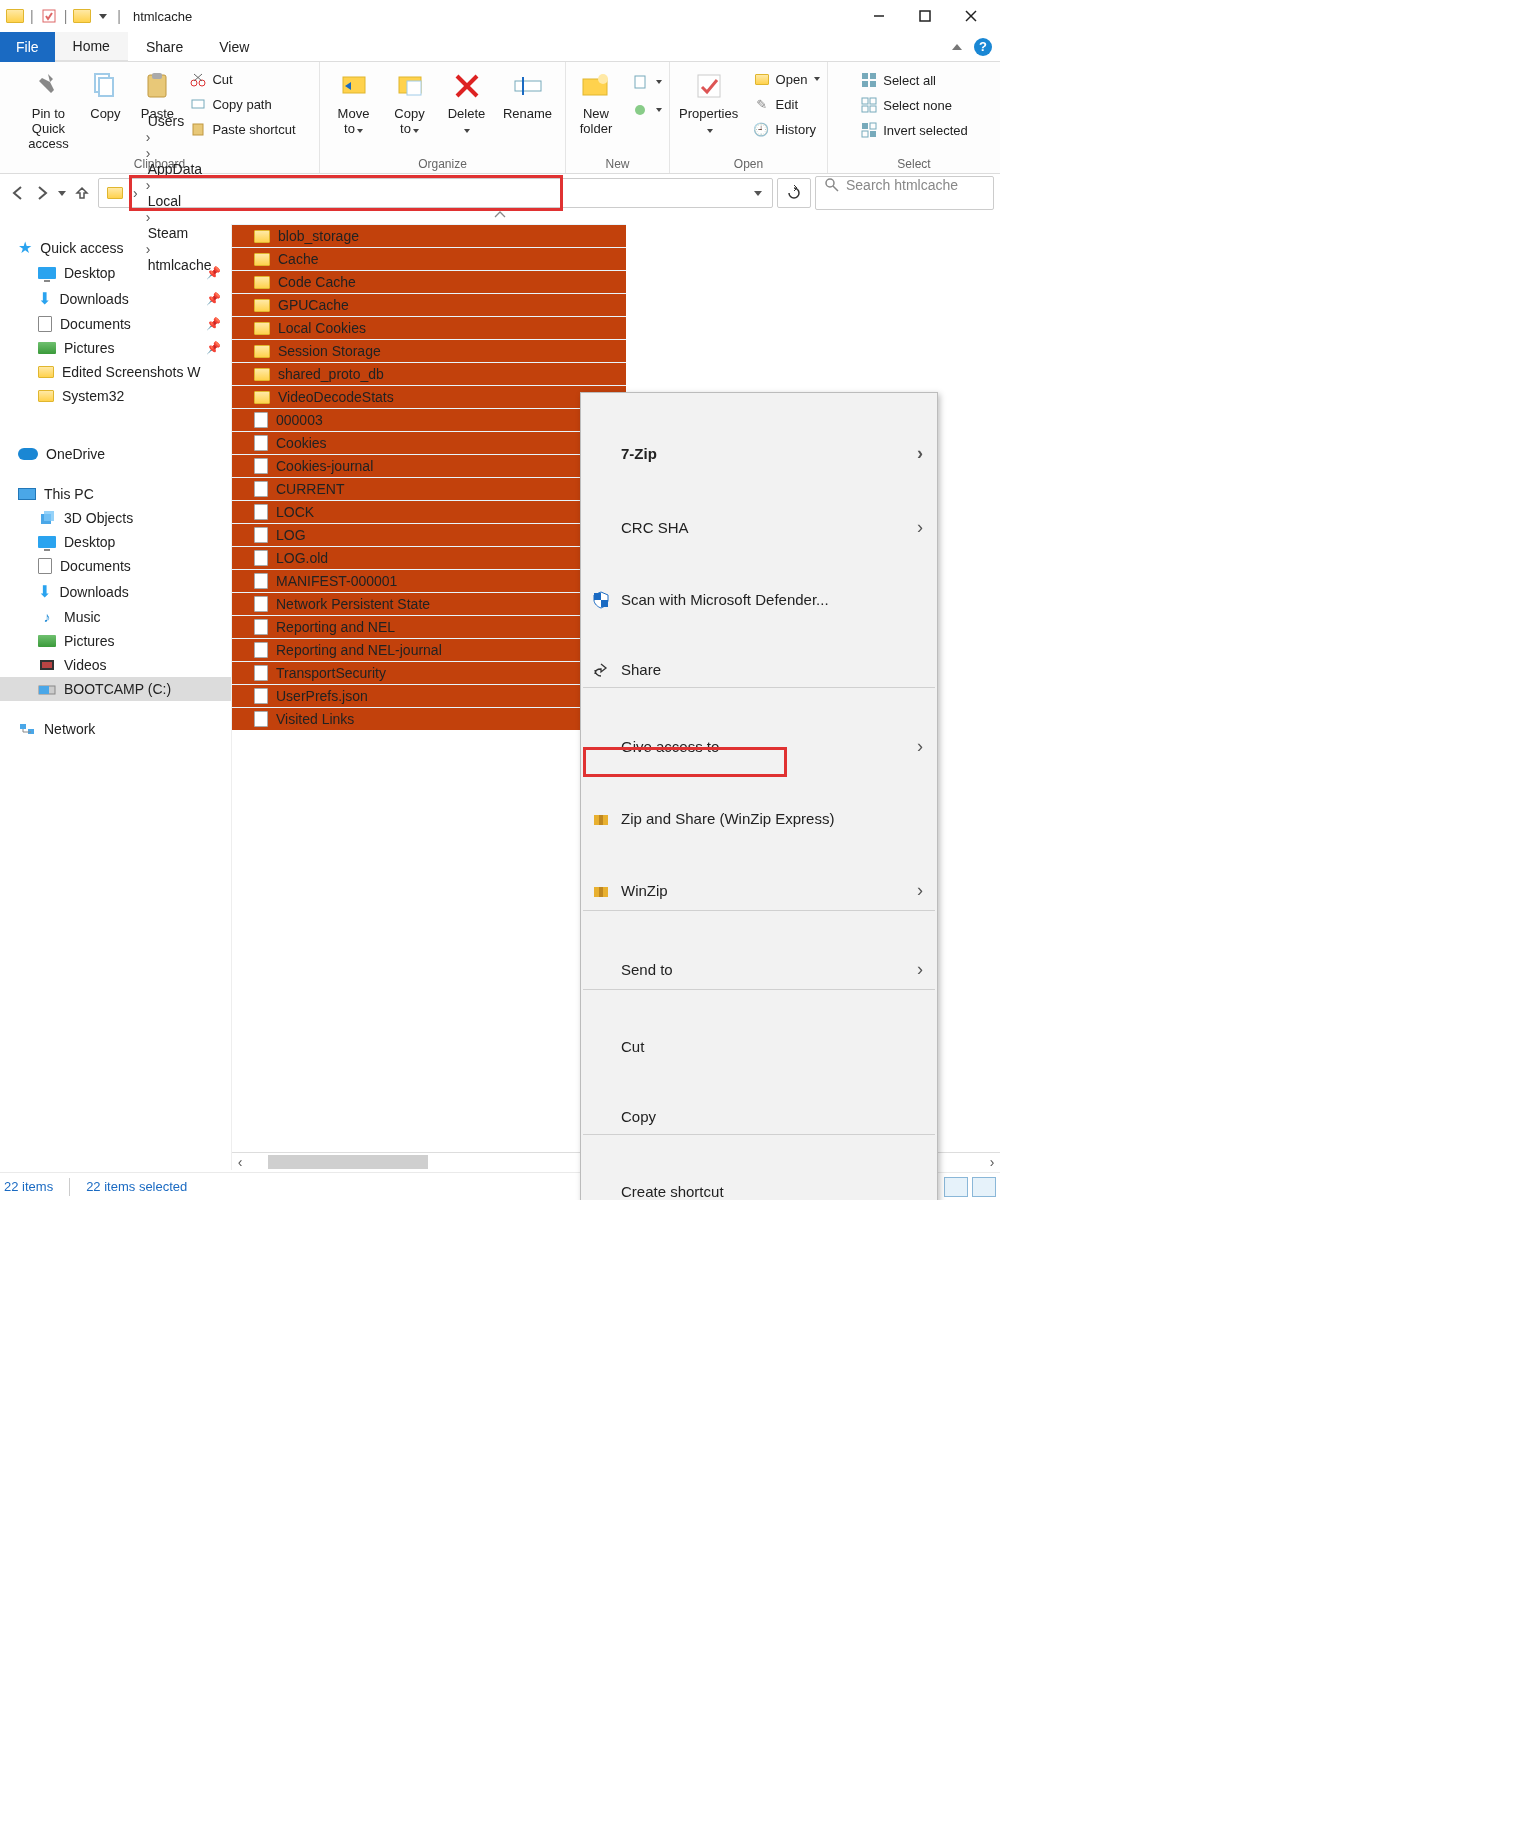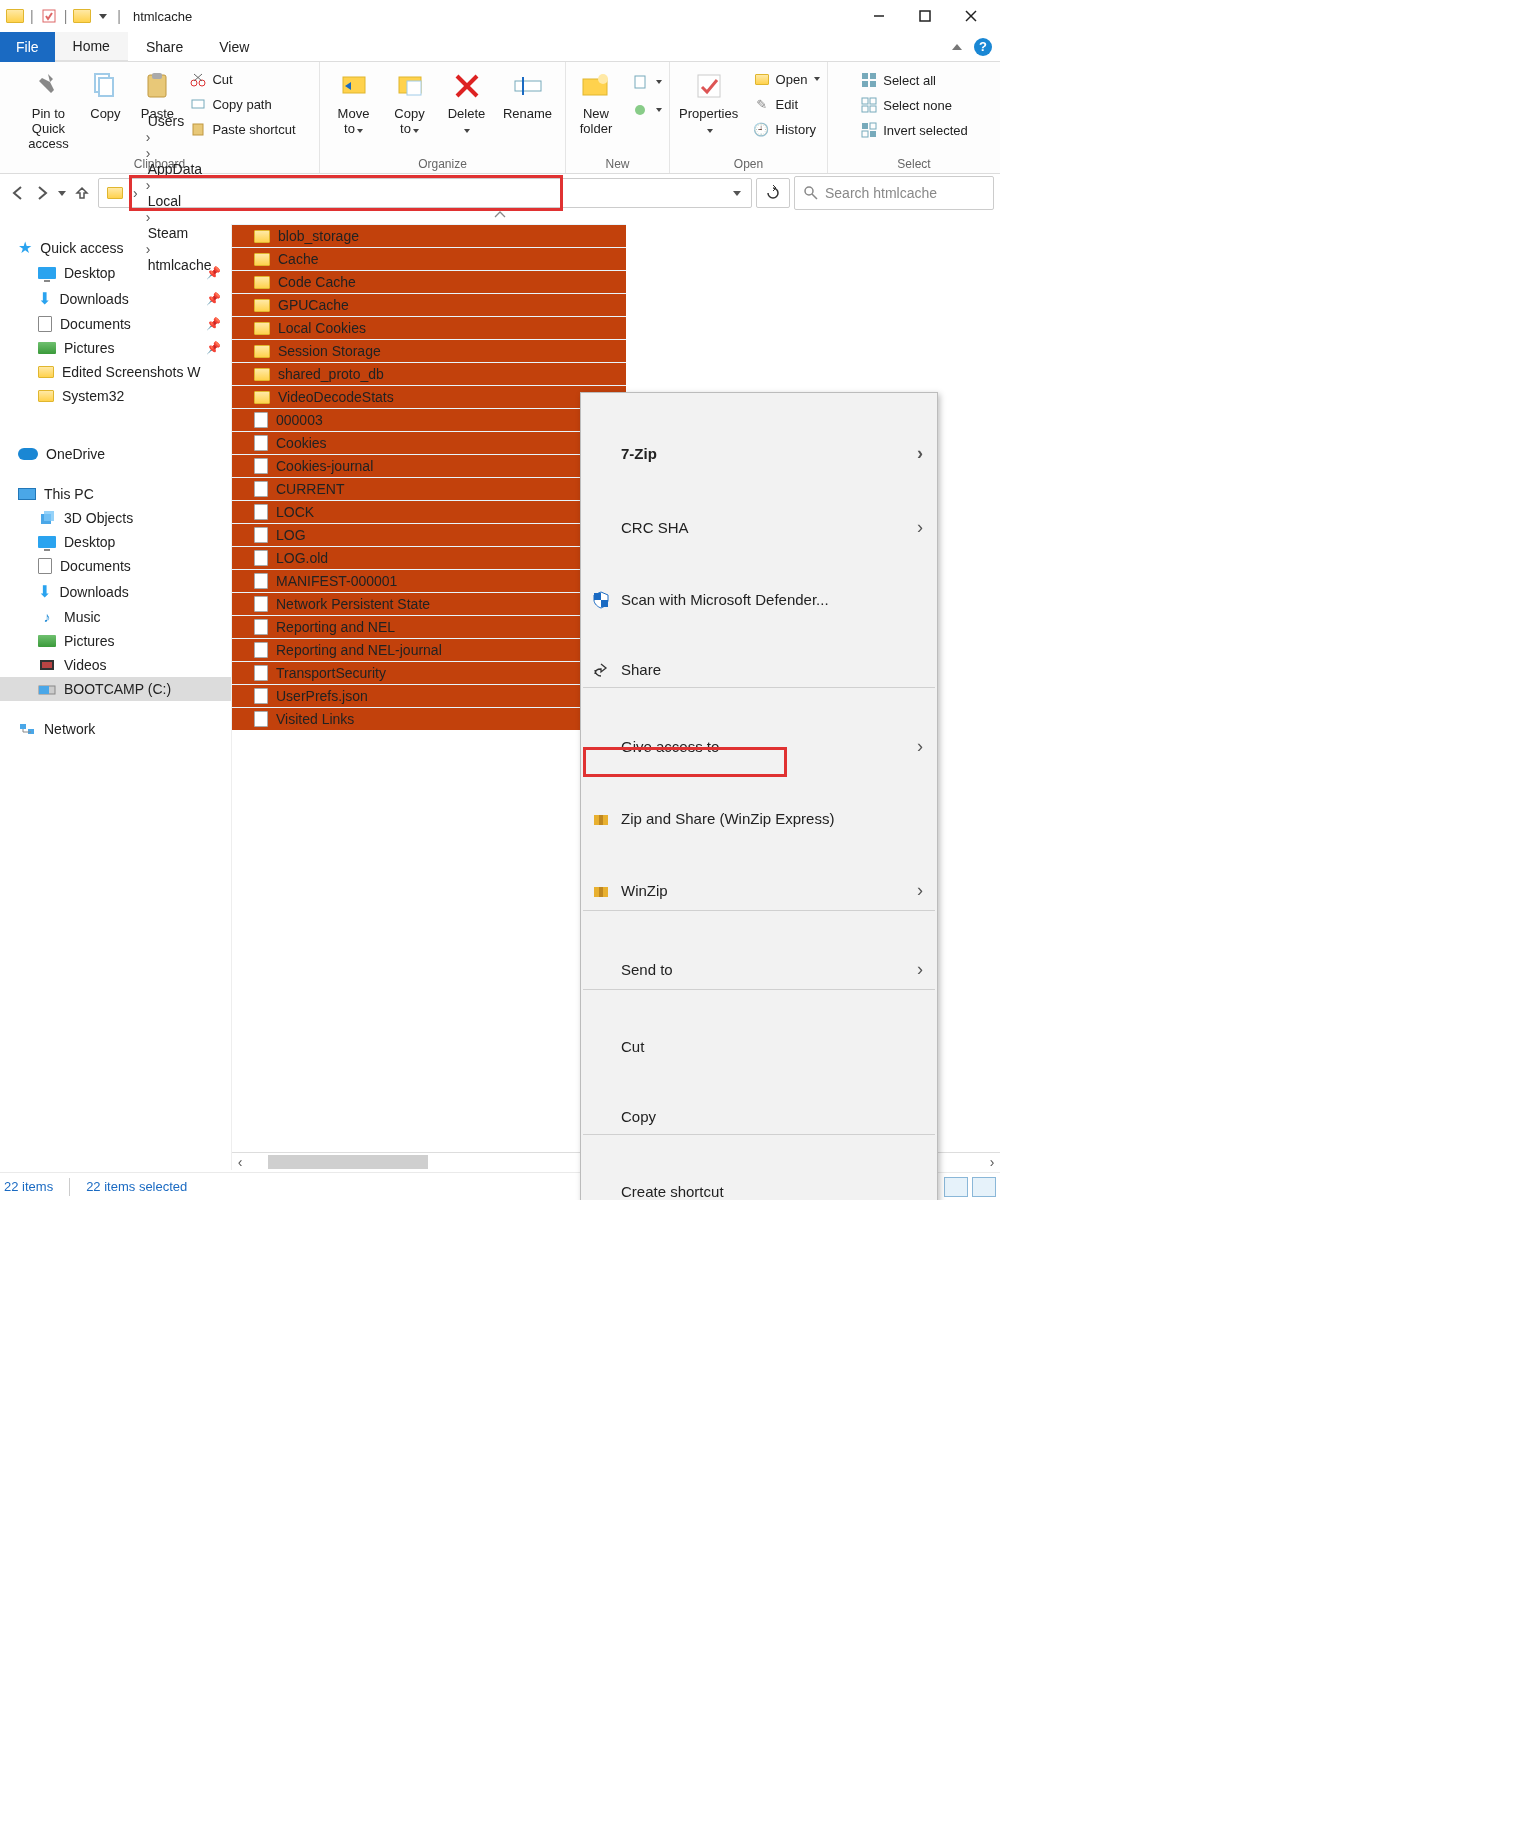--- a/index.html
+++ b/index.html
@@ -39,21 +39,21 @@
 
 .navbar { display:flex; align-items:center; height:38px; padding:0 6px; gap:4px; }
 .navarrows { display:flex; align-items:center; gap:8px; padding:0 4px; }
 .navarrow { width:16px; height:16px; display:flex; align-items:center; justify-content:center; }
 .addressbox { flex:1; display:flex; align-items:center; height:30px; border:1px solid #ccc; border-radius:2px; padding:0 2px; position:relative; }
 .addr-highlight { position:absolute; border:3px solid #e03232; pointer-events:none; }
 .crumb { display:flex; align-items:center; padding:0 6px; font-size:14px; gap:4px; }
 .crumb-sep::after { content:"›"; color:#555; margin:0 4px; }
 .chev-dn { width:0; height:0; border-left:4px solid transparent; border-right:4px solid transparent; border-top:5px solid #555; }
 .ref-btn { width:34px; height:30px; border:1px solid #ccc; border-radius:2px; display:flex; align-items:center; justify-content:center; }
-.searchbox { width:200px; height:30px; border:1px solid #ccc; border-radius:2px; display:flex; align-items:center; padding:16px 8px; gap:6px; color:#888; }
+.searchbox { width:179px; height:30px; border:1px solid #ccc; border-radius:2px; display:flex; align-items:flex-end; padding:16px 8px; gap:6px; color:#888; }
 .arrow-up-bread { display:flex; justify-content:center; height:14px; margin-top:-2px; }
 
 .content-area { display:flex; height: calc(100% - 32px - 30px - 112px - 38px - 14px - 28px); position:relative; }
 .navpane { width:232px; border-right:1px solid #eee; padding-top:10px; overflow:hidden; }
 .nav-item { display:flex; align-items:center; gap:8px; padding:4px 8px 4px 18px; font-size:14px; position:relative; }
 .nav-item.sub { padding-left:38px; }
 .nav-item .pin { position:absolute; right:10px; color:#777; font-size:12px; }
 .nav-item.sel { background:#dcdcdc; }
 .nav-spacer { height:34px; }
 .nav-spacer-sm { height:16px; }

